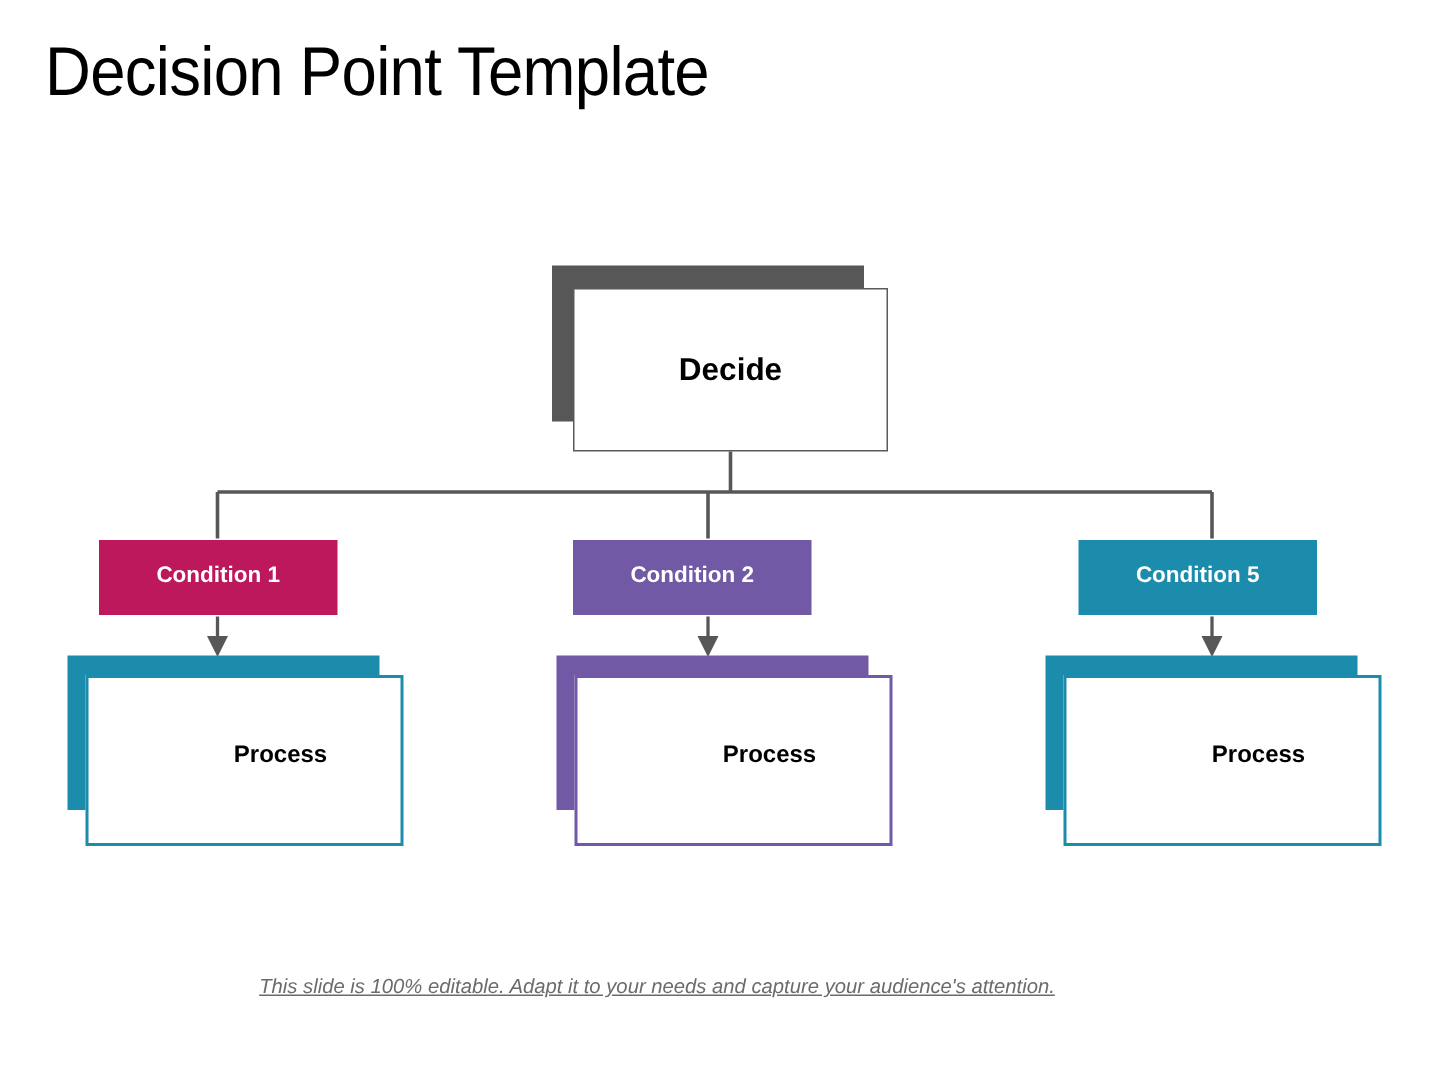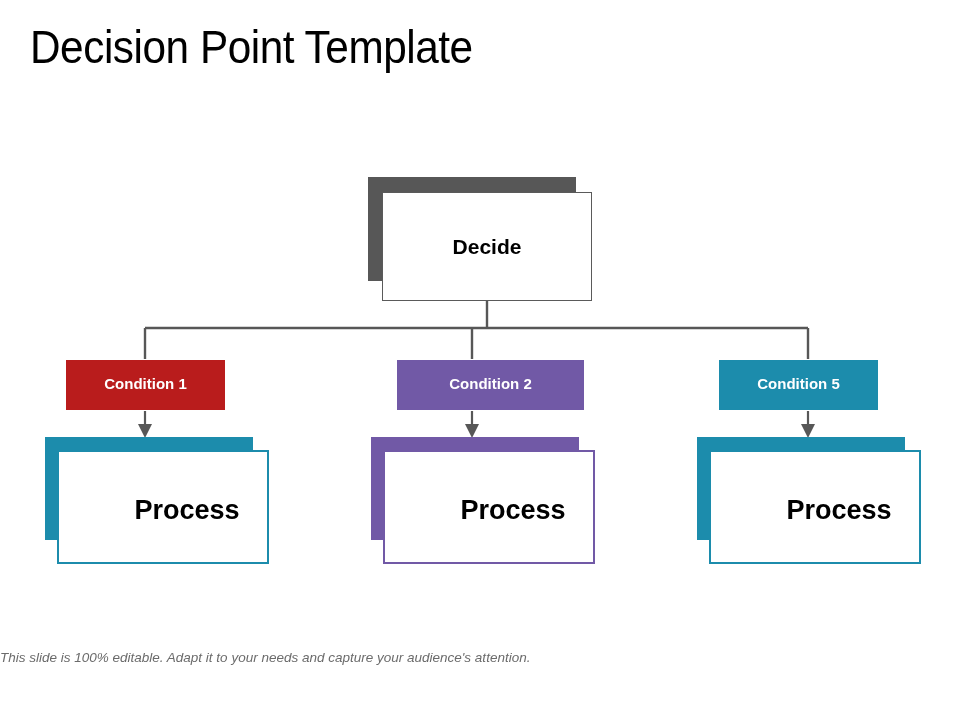--- a/index.html
+++ b/index.html
@@ -86,21 +86,21 @@
     left: 0;
     right: 0;
     top: 15px;
     text-align: center;
     font-size: 15px;
     font-weight: bold;
     color: #ffffff;
     white-space: nowrap;
   }
   #condition-box-0 { left: 66px; }
-  #condition-box-1 { left: 397px; padding-left: 28px; }
+  #condition-box-1 { left: 382px; }
   #condition-box-2 { left: 719px; }
 
   
   .process-shadow {
     position: absolute;
     top: 437px;
     width: 208px;
     height: 103px;
   }
   .process-box {
@@ -112,21 +112,21 @@
     box-sizing: border-box;
     border-width: 2px;
     border-style: solid;
   }
   .process-label {
     position: absolute;
     left: 0;
     right: 0;
     top: 43px;
     text-align: center;
-    font-size: 27px;
+    font-size: 16px;
     font-weight: bold;
     color: #000000;
     white-space: nowrap;
     margin-left: 48px;
   }
   #process-shadow-0 { left: 45px; }
   #process-box-0   { left: 57px; }
   #process-shadow-1 { left: 371px; }
   #process-box-1   { left: 383px; }
   #process-shadow-2 { left: 697px; }
@@ -141,25 +141,26 @@
     height: 720px;
     pointer-events: none;
   }
 
   
   #footer-note {
     position: absolute;
     left: 0;
     right: 0;
     top: 650px;
-    text-align: left;
+    text-align: center;
     font-size: 13.5px;
     font-style: italic;
     color: #6b6b6b;
     white-space: nowrap;
+    text-decoration: underline;
   }
 </style>
 </head>
 <body>
 
 <div id="slide" style="background: rgb(255, 255, 255);">
 
   <div id="slide-title" style="color: rgb(0, 0, 0);">Decision Point Template</div>
 
   <div class="shadow-box" id="decide-shadow" style="background: rgb(87, 87, 87);"></div>
@@ -181,21 +182,21 @@
 
     <path d="M145,328 L145,359" stroke="#575757" stroke-width="2.4" fill="none"></path>
     <path d="M472,328 L472,359" stroke="#575757" stroke-width="2.4" fill="none"></path>
     <path d="M808,328 L808,359" stroke="#575757" stroke-width="2.4" fill="none"></path>
 
     <path d="M145,411 L145,431" stroke="#575757" stroke-width="2.2" fill="none" marker-end="url(#arrowhead)"></path>
     <path d="M472,411 L472,431" stroke="#575757" stroke-width="2.2" fill="none" marker-end="url(#arrowhead)"></path>
     <path d="M808,411 L808,431" stroke="#575757" stroke-width="2.2" fill="none" marker-end="url(#arrowhead)"></path>
   </svg>
 
-  <div class="condition-box" id="condition-box-0" style="background: #b91c1c;">
+  <div class="condition-box" id="condition-box-0" style="background: #be185d;">
     <div class="condition-label" style="color: rgb(255, 255, 255);">Condition 1</div>
   </div>
 
   <div class="condition-box" id="condition-box-1" style="background: rgb(113, 89, 166);">
     <div class="condition-label" style="color: rgb(255, 255, 255);">Condition 2</div>
   </div>
 
   <div class="condition-box" id="condition-box-2" style="background: rgb(28, 140, 172);">
     <div class="condition-label" style="color: rgb(255, 255, 255);">Condition 5</div>
   </div>

